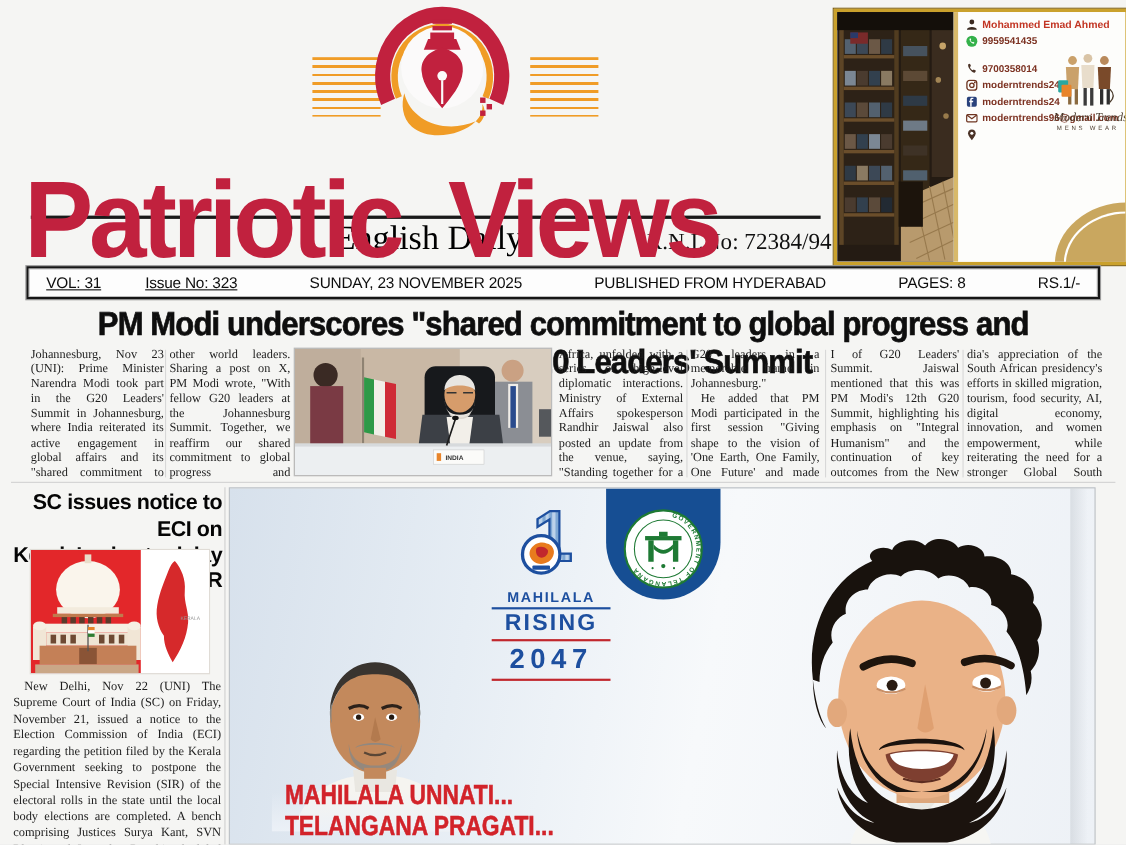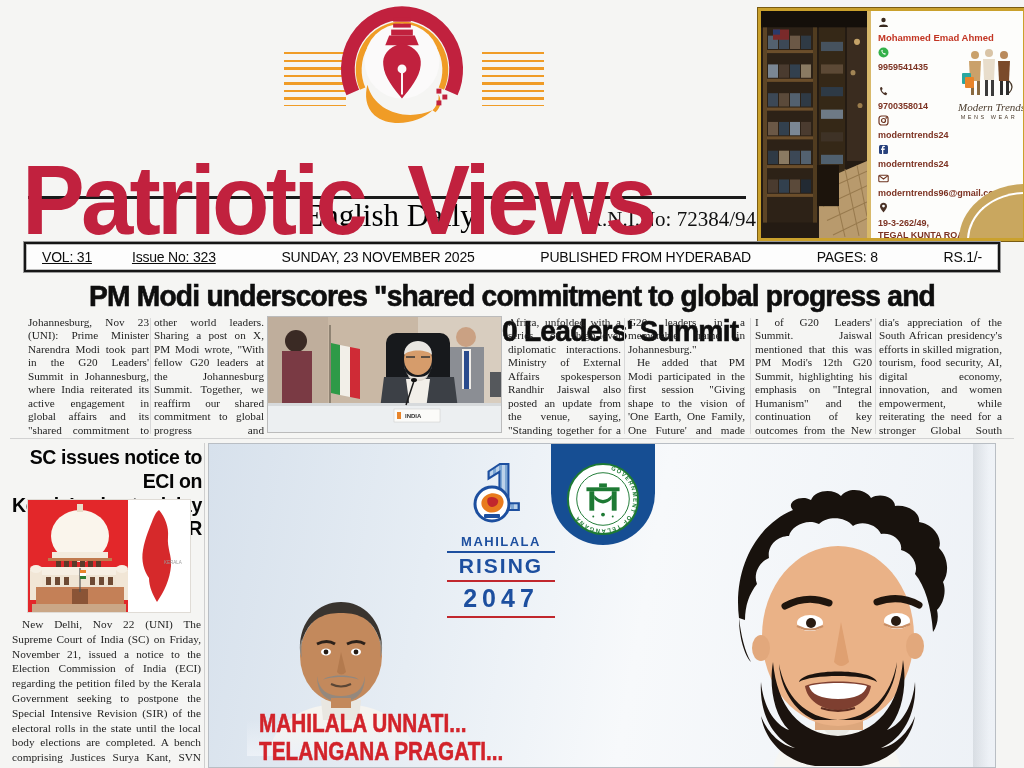--- a/index.html
+++ b/index.html
@@ -18,21 +18,21 @@
   .mast-web{position:absolute;left:28px;top:206px;font-family:"Liberation Serif",serif;font-size:20px;color:#101010;}
   .mast-edition{position:absolute;left:200px;top:198px;width:380px;text-align:center;
       font-family:"Liberation Serif",serif;font-size:31px;color:#000;}
   .mast-rni{position:absolute;left:588px;top:207px;font-family:"Liberation Serif",serif;font-size:21px;color:#101010;}
   
   .tad{position:absolute;left:758px;top:8px;width:262px;height:227px;background:#fff;
        border:3px solid #caa12c;box-shadow:0 0 0 1px #7a5c12;display:flex;overflow:hidden;}
   .tad-photo{width:106px;height:100%;flex:0 0 auto;}
   .tad-card{position:relative;flex:1;background:#fdfdfb;border-left:4px solid #d8b96a;
        padding:6px 4px 4px 7px;font-size:9px;color:#7c3222;}
-  .tad-row{display:flex;align-items:flex-start;gap:4px;margin-bottom:4px;font-weight:bold;flex-direction:column;}
+  .tad-row{display:flex;align-items:flex-start;gap:4px;margin-bottom:4px;font-weight:bold;}
   .tad-row .ic{flex:0 0 11px;margin-top:0px;}
   .tad-name{color:#c23523;font-size:9.5px;font-weight:bold;}
   .tad-addr{line-height:1.35;}
   .tad-brand{position:absolute;right:3px;top:36px;width:62px;text-align:center;}
   .tad-script{font-family:"Liberation Serif",serif;font-style:italic;font-size:11px;color:#4a3b2c;white-space:nowrap;}
   .tad-sub{font-size:5.5px;letter-spacing:2.5px;color:#4a3b2c;margin-top:1px;}
   .tad-corner{position:absolute;right:-2px;bottom:-2px;width:66px;height:56px;background:#c9a75f;
        border-radius:100% 0 0 0;}
   .tad-corner::before{content:"";position:absolute;left:8px;top:8px;right:0;bottom:0;
        background:#c9a75f;border-radius:100% 0 0 0;border-top:2px solid #fff;border-left:2px solid #fff;}
@@ -224,26 +224,20 @@
             <rect x="0.8" y="2.2" width="9.4" height="6.6" rx="1" fill="none" stroke="#6e3420" stroke-width="1.1"></rect>
             <path d="M1,2.6 L5.5,6 L10,2.6" fill="none" stroke="#6e3420" stroke-width="1.1"></path>
           </svg>
         <span>moderntrends96@gmail.com</span>
       </div>
       <div class="tad-row">
         <svg class="ic" viewBox="0 0 11 11">
             <path d="M5.5,0.8 C7.5,0.8 9,2.3 9,4.2 C9,6.6 5.5,10.4 5.5,10.4 C5.5,10.4 2,6.6 2,4.2 C2,2.3 3.5,0.8 5.5,0.8 Z" fill="#4a3226"></path>
             <circle cx="5.5" cy="4.1" r="1.4" fill="#fff"></circle>
           </svg>
-        <div class="tad-addr">
-          <div>19-3-262/49,</div>
-          <div>TEGAL KUNTA ROAD,</div>
-          <div>BIBI KA CHASHMA,</div>
-          <div>HYDERABAD-T.S.</div>
-        </div>
       </div>
       <div class="tad-brand">
         <svg width="56" height="52" viewBox="0 0 56 52">
           <circle cx="14" cy="8" r="4" fill="#caa16a"></circle>
             <path d="M8,14 L20,14 L19,34 L9,34 Z" fill="#caa16a"></path>
             <rect x="10" y="34" width="3" height="14" fill="#8a6a40"></rect>
             <rect x="16" y="34" width="3" height="14" fill="#8a6a40"></rect>
           <circle cx="28" cy="6" r="4" fill="#d9c4a6"></circle>
             <path d="M22,12 L34,12 L33,33 L23,33 Z" fill="#e8ddcb"></path>
             <rect x="24" y="33" width="3" height="16" fill="#3b3b3b"></rect>

